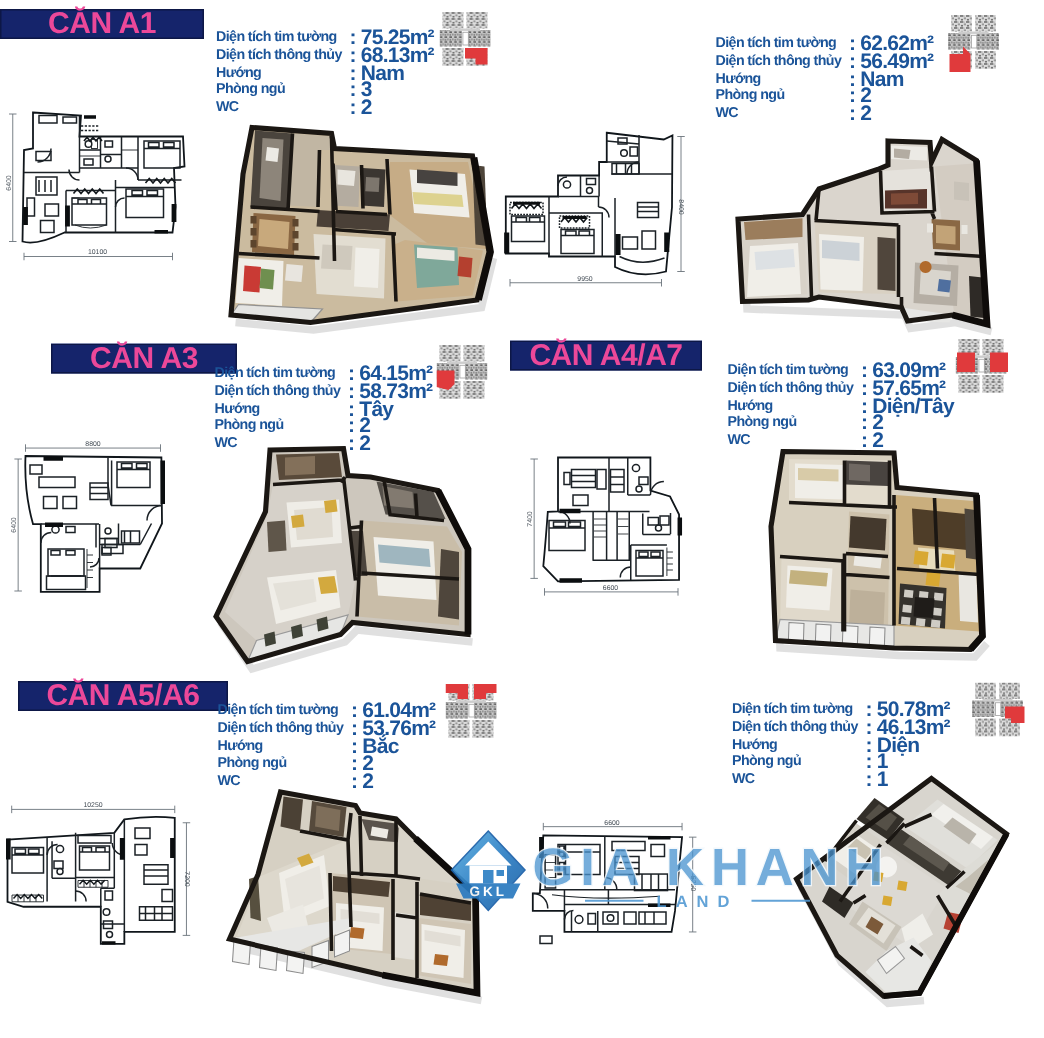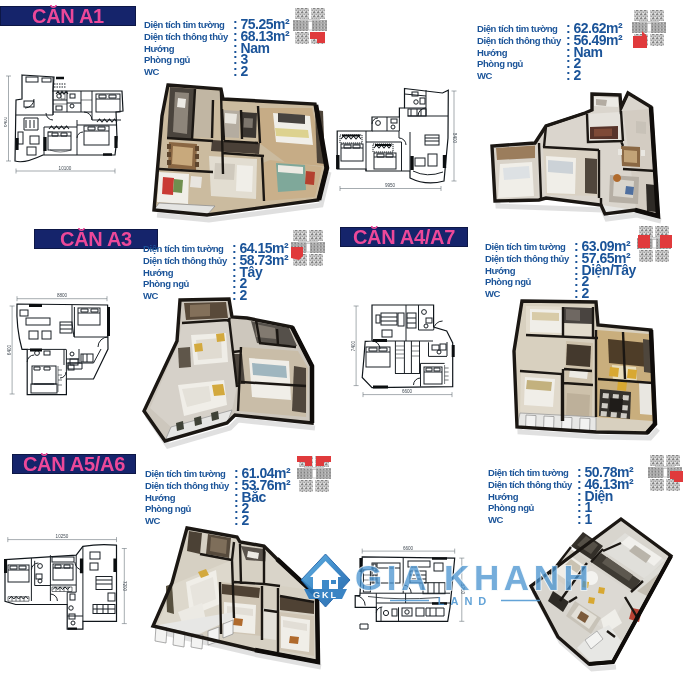--- a/index.html
+++ b/index.html
@@ -571,21 +571,21 @@
 <path d="M17 134 L96 139 L96 124 L20 120 Z" fill="none" stroke="#9a9a9a" stroke-width="0.8"></path>
 <path d="M26 122 l10 0.6 l-0.4 12 l-10 -0.6 Z M44 123 l10 0.6 l-0.4 12 l-10 -0.6 Z M62 124 l10 0.6 l-0.4 12 l-10 -0.6 Z M80 125 l10 0.6 l-0.4 12 l-10 -0.6 Z" fill="#f2f2f1" stroke="#8b8b8b" stroke-width="0.7"></path>
 
 <path d="M93 14 L93 45 L26 42 M63 14 L63 44 M64 76 L92 78 M63 76 L63 128 M64 90 L93 92 M93 45 L98 45 M96 37 L96 124 M98 86 L153 90 M123 39 L125 86 M20 78 L62 81 L62 128" stroke="#1b1713" stroke-width="2.4" fill="none"></path>
 
 <path d="M22 8 L96 9 L98 32 L151 37 L155 131 L147 140 L96 139 L17 134 L14 58 Z" fill="none" stroke="#1b1713" stroke-width="3.4"></path>
 <path d="M151 37 L155 131 L147 140" stroke="#0f0c0a" stroke-width="4.5" fill="none"></path>
 </g>
 </svg>
 
-<div class="hdr" style="left:12px;top:454px;width:124px;height:20px;line-height:20px;">CĂN A5/A6</div>
+<div class="hdr" style="left:12px;top:454px;width:140px;height:20px;line-height:20px;">CĂN A5/A6</div>
 
 <div class="info" style="left:145px;top:456px;line-height:11.8px;">
 <div class="r">
         <span class="l">Diện tích tim tường</span>
         <span>: 61.04m²</span>
       </div>
 <div class="r">
         <span class="l">Diện tích thông thủy</span>
         <span>: 53.76m²</span>
       </div>

